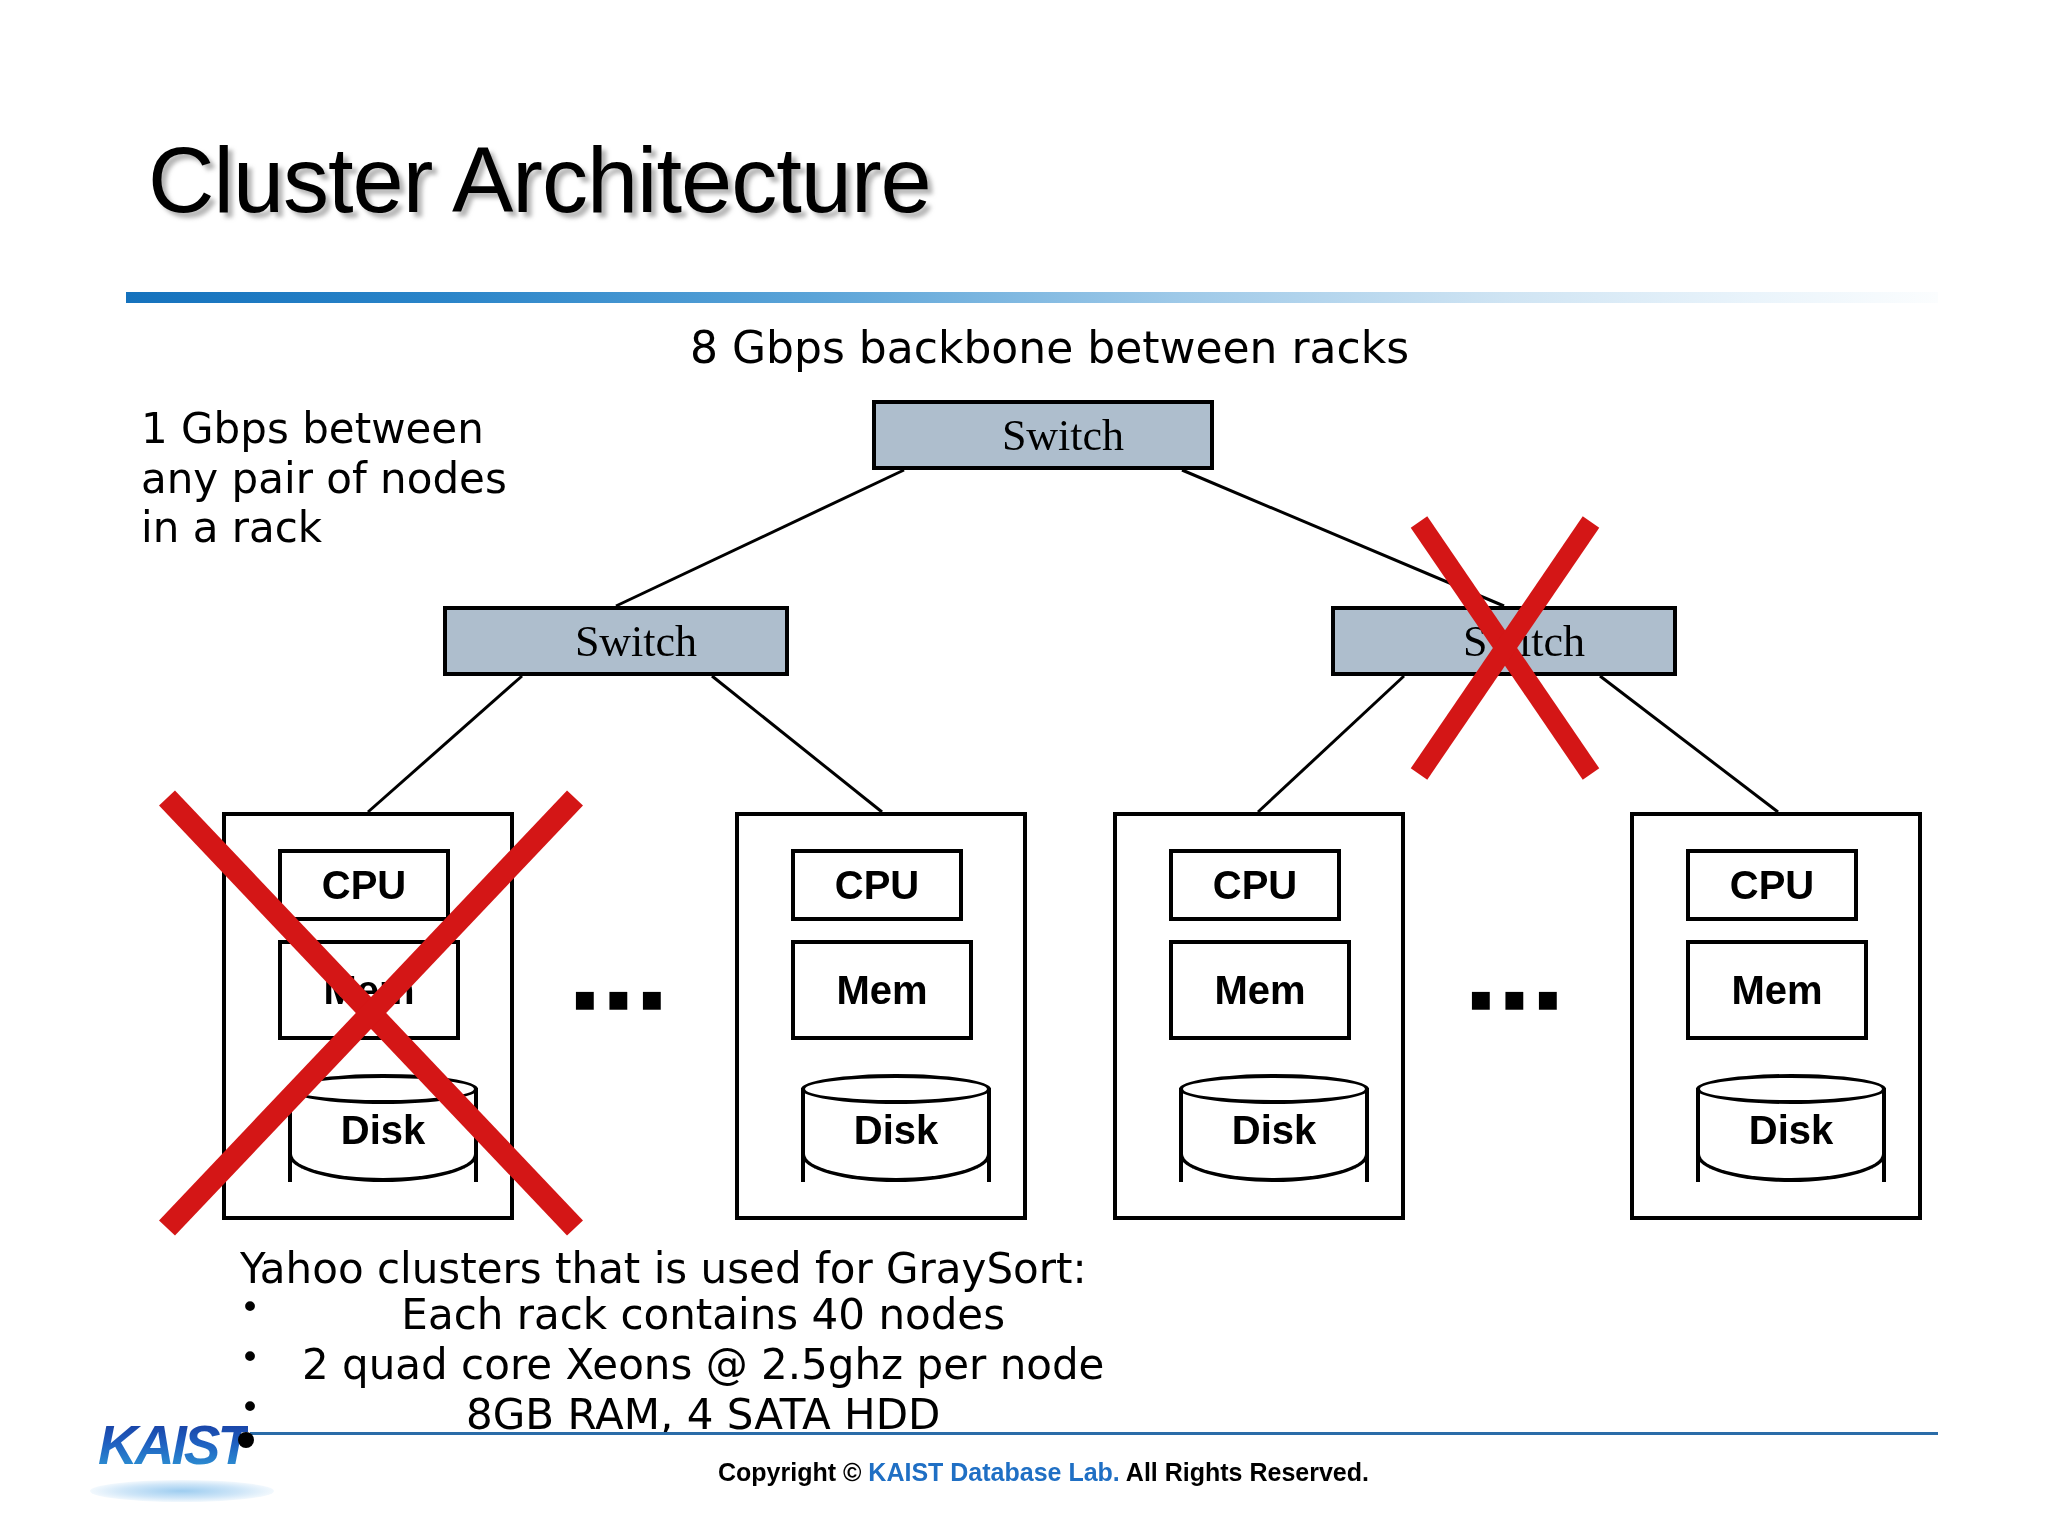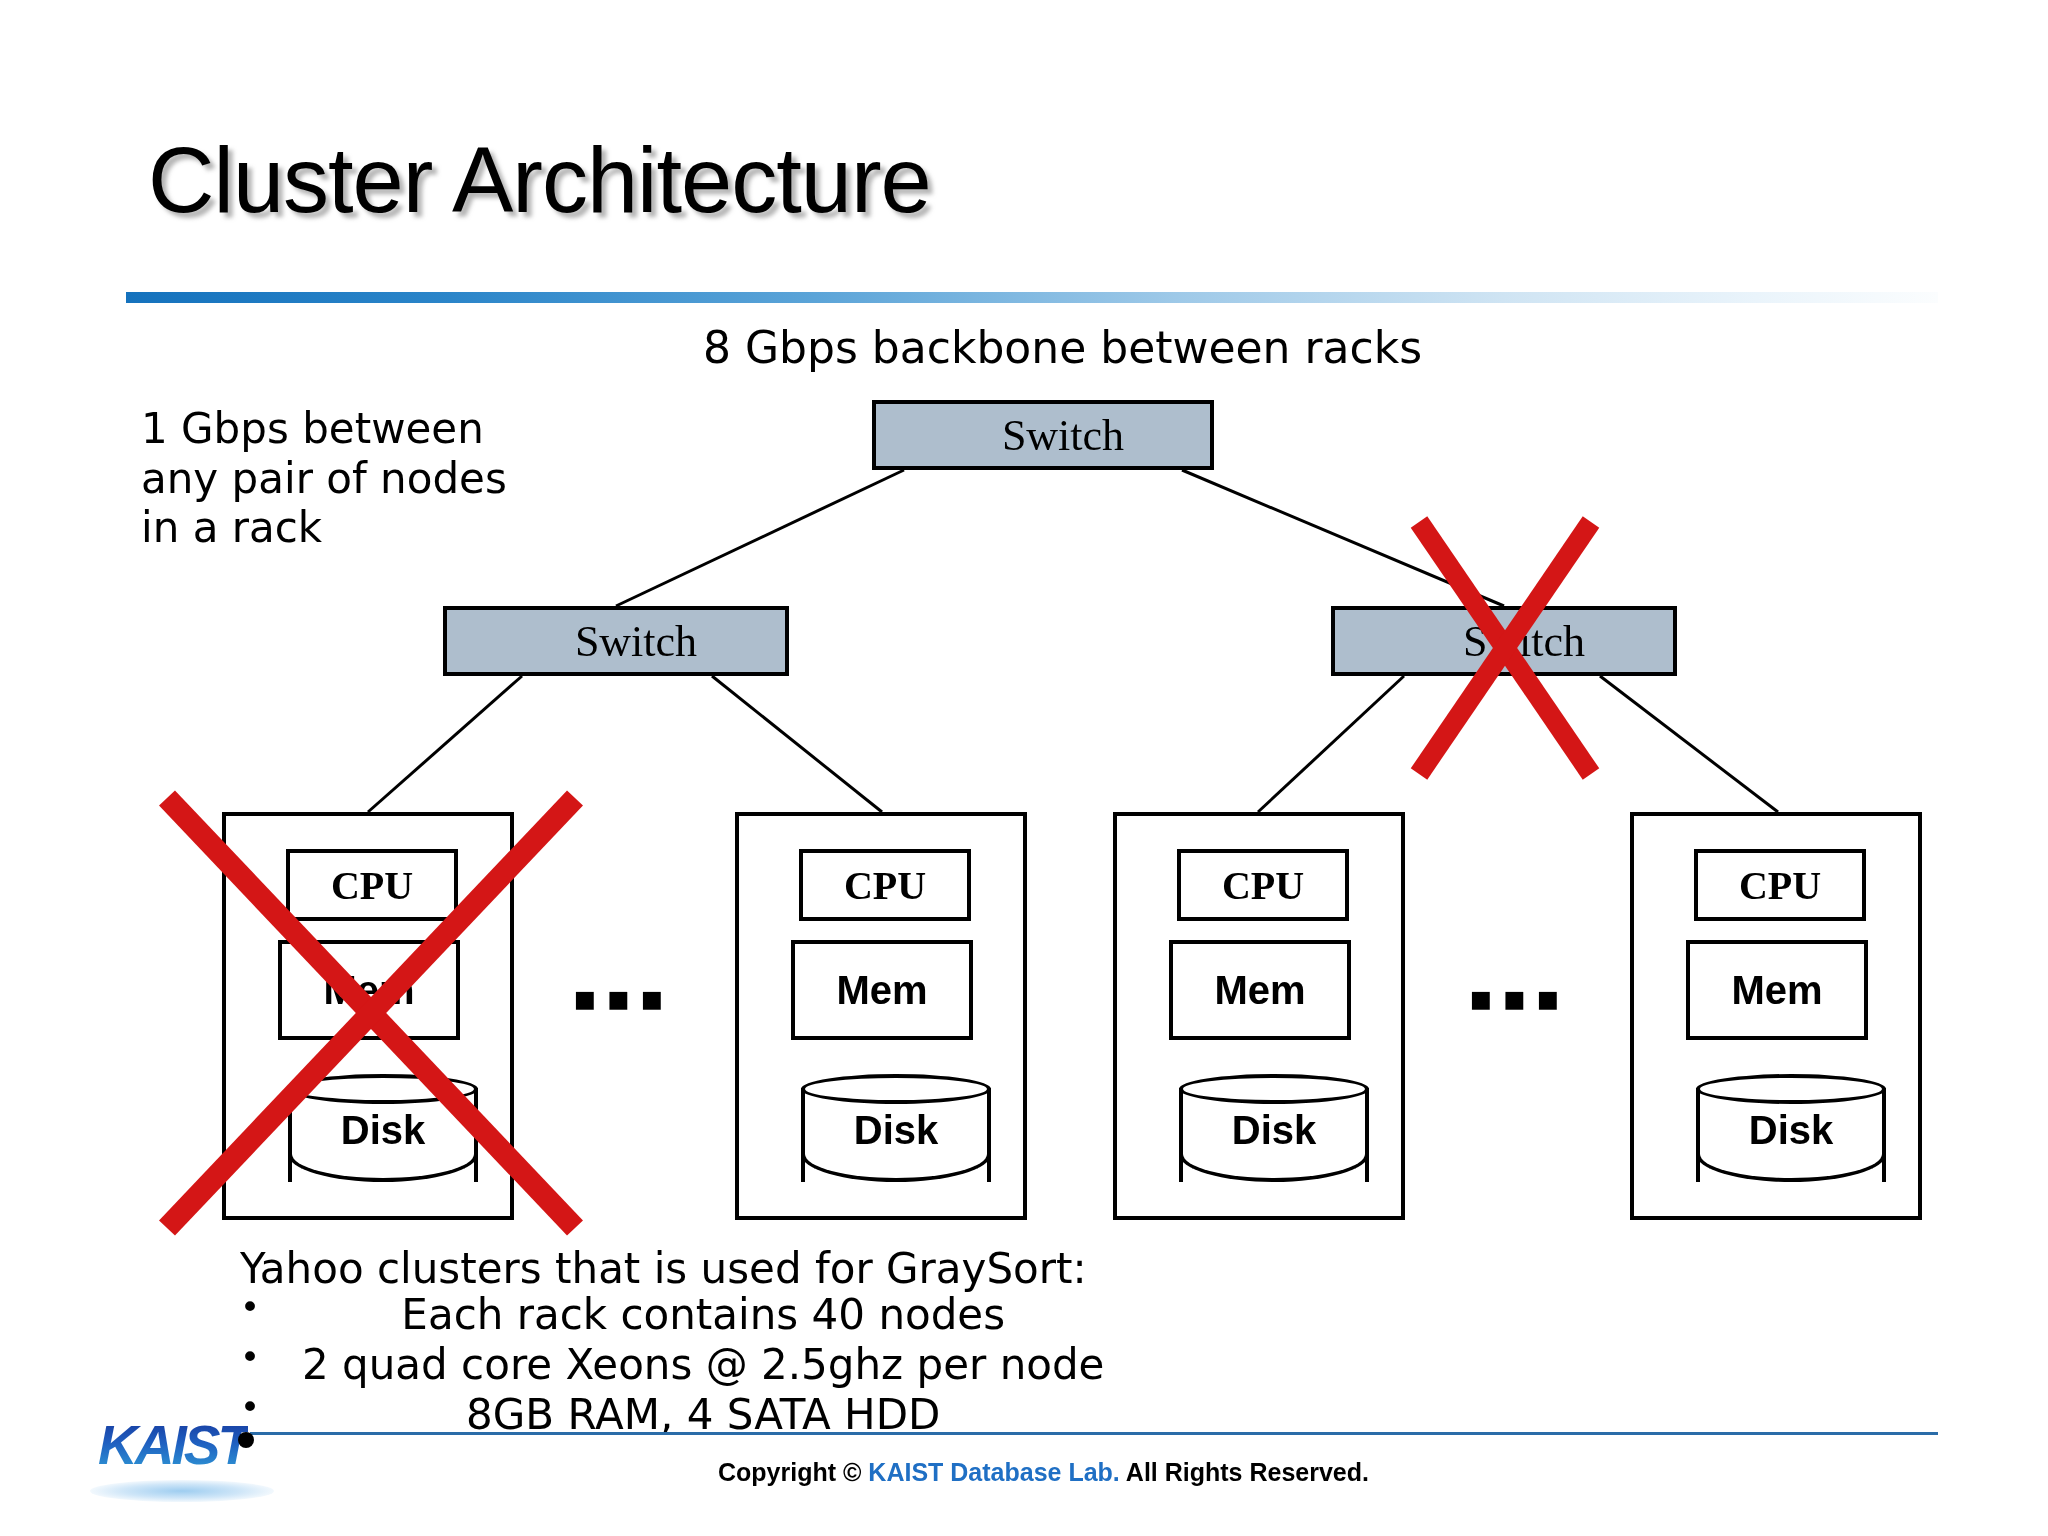--- a/index.html
+++ b/index.html
@@ -61,21 +61,20 @@
     font-family: "DejaVu Sans", sans-serif;
     color: #000000;
     white-space: pre;
   }
 
   #backbone-label {
     left: 690px;
     top: 322px;
     font-size: 44px;
     line-height: 1.18;
-    margin-left: 13px;
   }
 
   #rack-bandwidth-label {
     left: 141px;
     top: 404px;
     font-size: 42px;
     line-height: 1.18;
   }
 
   
@@ -125,21 +124,21 @@
     box-sizing: border-box;
     background: #ffffff;
     display: flex;
     align-items: center;
     justify-content: center;
     font-family: "Liberation Sans", sans-serif;
     font-weight: bold;
     font-size: 40px;
     color: #000000;
   }
-  .cpu-box { left: 60px;  top: 33px;  width: 172px; height: 72px; font-family: Liberation Serif, serif; }
+  .cpu-box { left: 52px;  top: 33px;  width: 172px; height: 72px; }
   .mem-box { left: 52px;  top: 124px; width: 182px; height: 100px; }
 
   .disk-wrap {
     position: absolute;
     left: 62px;
     top: 258px;
     width: 190px;
     height: 108px;
   }
   .disk-body {

